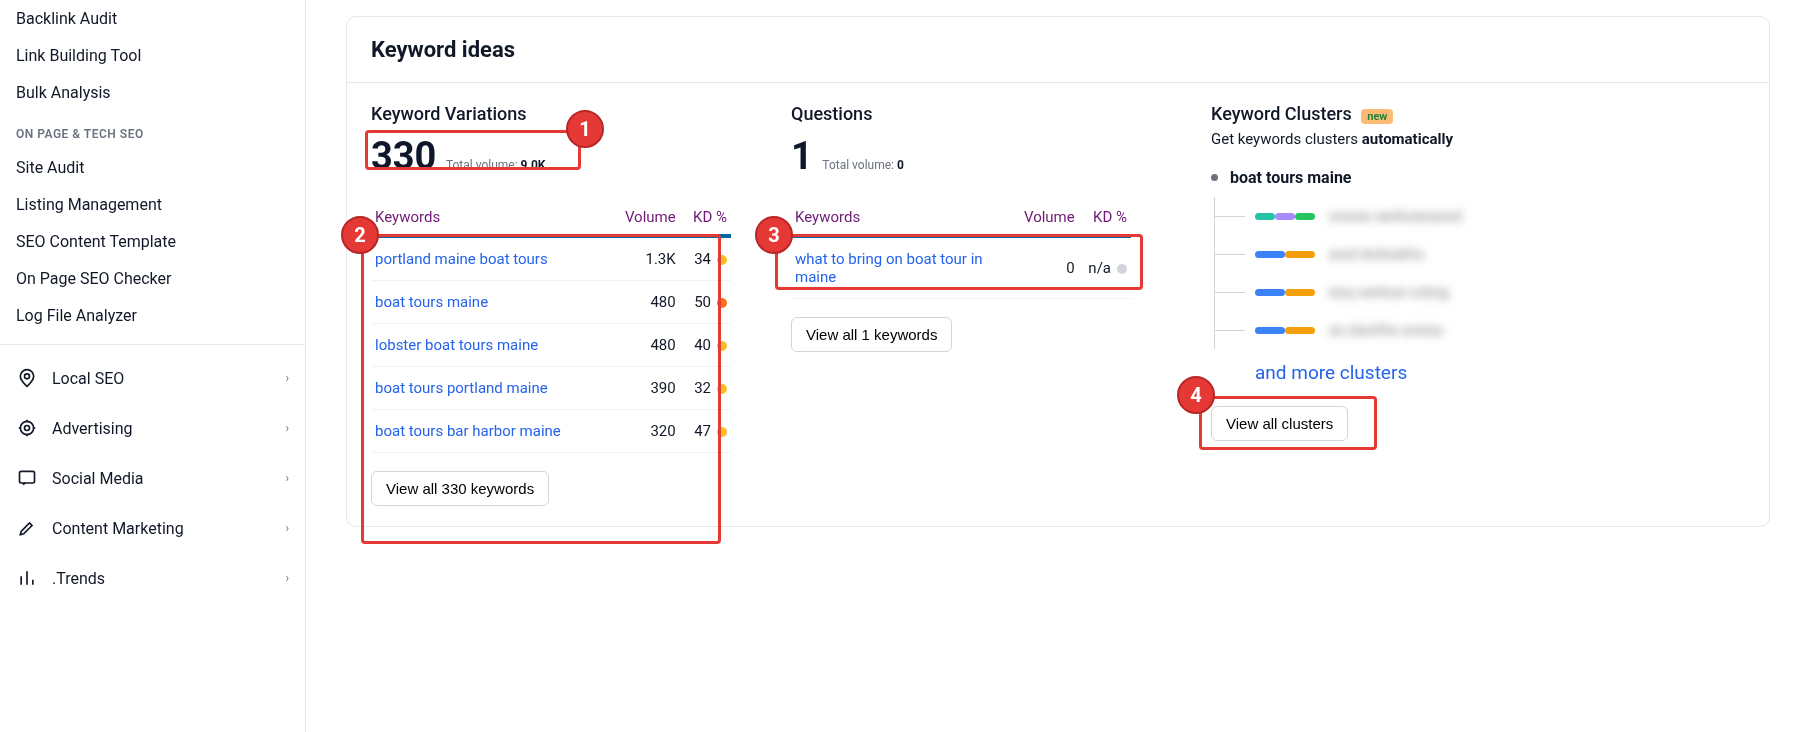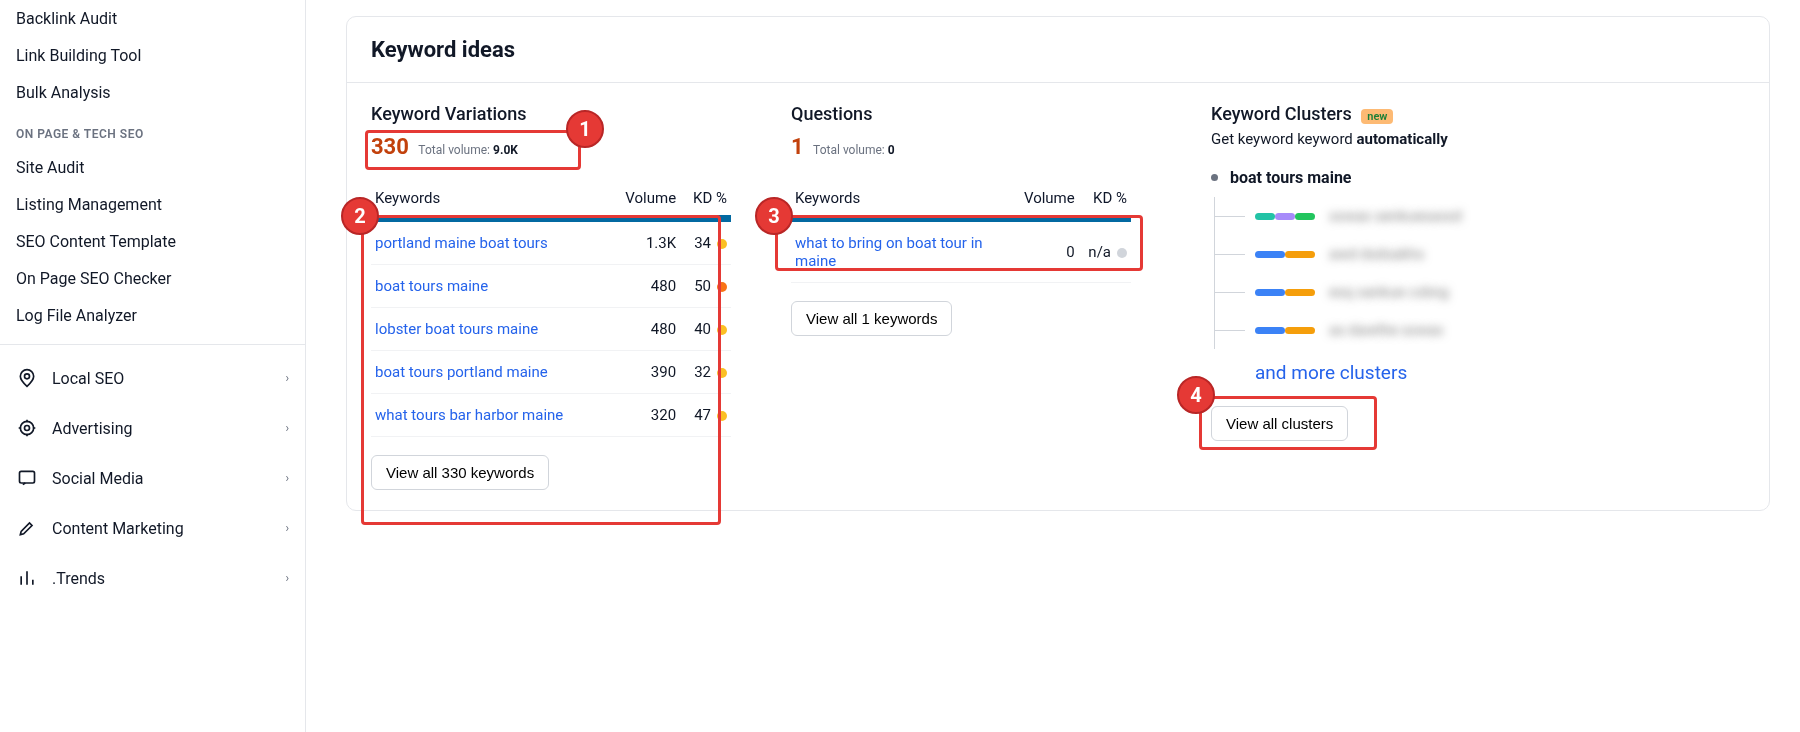--- a/index.html
+++ b/index.html
@@ -12,25 +12,25 @@
 .sidebar-group { display: flex; align-items: center; padding: 14px 16px; font-size: 16px; cursor: pointer; color:#111827; }
 .sidebar-group .icon { width: 22px; height: 22px; margin-right: 14px; display: inline-flex; align-items: center; justify-content: center; }
 .chev { margin-left: auto; color: #6b7280; font-size: 12px; }
 
 .main { flex: 1; padding: 16px 30px 30px 40px; }
 .card { border: 1px solid #e5e7eb; border-radius: 10px; background:#fff; }
 .card-title { font-size: 22px; font-weight: 700; padding: 20px 24px; border-bottom: 1px solid #e5e7eb; }
 .card-body { padding: 20px 24px; display: grid; grid-template-columns: 420px 420px 1fr; gap: 0; }
 .section-title { font-size: 18px; font-weight: 500; margin-bottom: 8px; color:#111827; }
 .stat-wrap { margin-bottom: 20px; }
-.big-num { font-size: 22px; font-weight: 700; color: #c2410c; margin-right: 6px; }
+.big-num { font-size: 38px; font-weight: 700; color: #0f172a; margin-right: 6px; }
 .sublabel { color: #6b7280; font-size: 12px; margin-top: 28px; }
 .sublabel b { color: #111827; font-weight: 700; }
 .tbl { width: 360px; border-collapse: collapse; }
-.tbl th { text-align: left; font-weight: 400; color: #0f172a; font-size: 15px; padding: 8px 4px; border-bottom: 7px solid #0369a1; }
+.tbl th { text-align: left; font-weight: 400; color: #701a75; font-size: 15px; padding: 8px 4px; border-bottom: 4px solid #0369a1; }
 .tbl th.r { text-align: right; }
 .tbl td { padding: 12px 4px; border-bottom: 1px solid #f1f2f4; font-size: 15px; vertical-align: middle; }
 .kw-link { color: #2563eb; text-decoration: none; display:inline-block; max-width:190px; }
 .voln { text-align: right; }
 .kdcell { text-align: right; white-space: nowrap; }
 .dot { display: inline-block; width: 10px; height: 10px; border-radius: 50%; margin-left: 6px; vertical-align: middle; }
 .dot-yellow { background: #fbbf24; }
 .dot-orange { background: #f97316; }
 .dot-grey { background: #d1d5db; }
 .btn { display: inline-block; border: 1px solid #d1d5db; background: #fff; border-radius: 6px; padding: 8px 14px; font-size: 15px; cursor: pointer; }
@@ -162,21 +162,21 @@
                     <td><a class="kw-link">lobster boat tours maine</a></td>
   <td class="voln">480</td>
   <td class="kdcell">40<span class="dot dot-yellow"></span></td>
                   </tr>
                   <tr>
                     <td><a class="kw-link">boat tours portland maine</a></td>
   <td class="voln">390</td>
   <td class="kdcell">32<span class="dot dot-yellow"></span></td>
                   </tr>
                   <tr>
-                    <td><a class="kw-link">what tours bar harbor maine</a></td>
+                    <td><a class="kw-link">boat tours bar harbor maine</a></td>
   <td class="voln">320</td>
   <td class="kdcell">47<span class="dot dot-yellow"></span></td>
                   </tr>
                 </tbody>
             </table>
           </div>
           <div style="height:18px;"></div>
           <button class="btn">View all 330 keywords</button>
         </div>
 
@@ -211,21 +211,21 @@
           <div style="height:18px;"></div>
           <button class="btn">View all 1 keywords</button>
         </div>
 
         <div class="column rel">
           <div>
             <span class="section-title" style="display:inline;">Keyword Clusters</span>
             <span class="new-badge">new</span>
           </div>
           <div class="cluster-sub">
-            <span>Get keyword keyword </span><b>automatically</b>
+            <span>Get keywords clusters </span><b>automatically</b>
           </div>
           <div class="cluster-root">
             <span class="root-dot"></span>
             <span>boat tours maine</span>
           </div>
           <div class="cluster-list" id="cluster-list">
               <div class="cluster-item">
                 <span class="pill-row">
                   <span class="pill" style="background:#22c3a6"></span>
                   <span class="pill" style="background:#a78bfa"></span>

